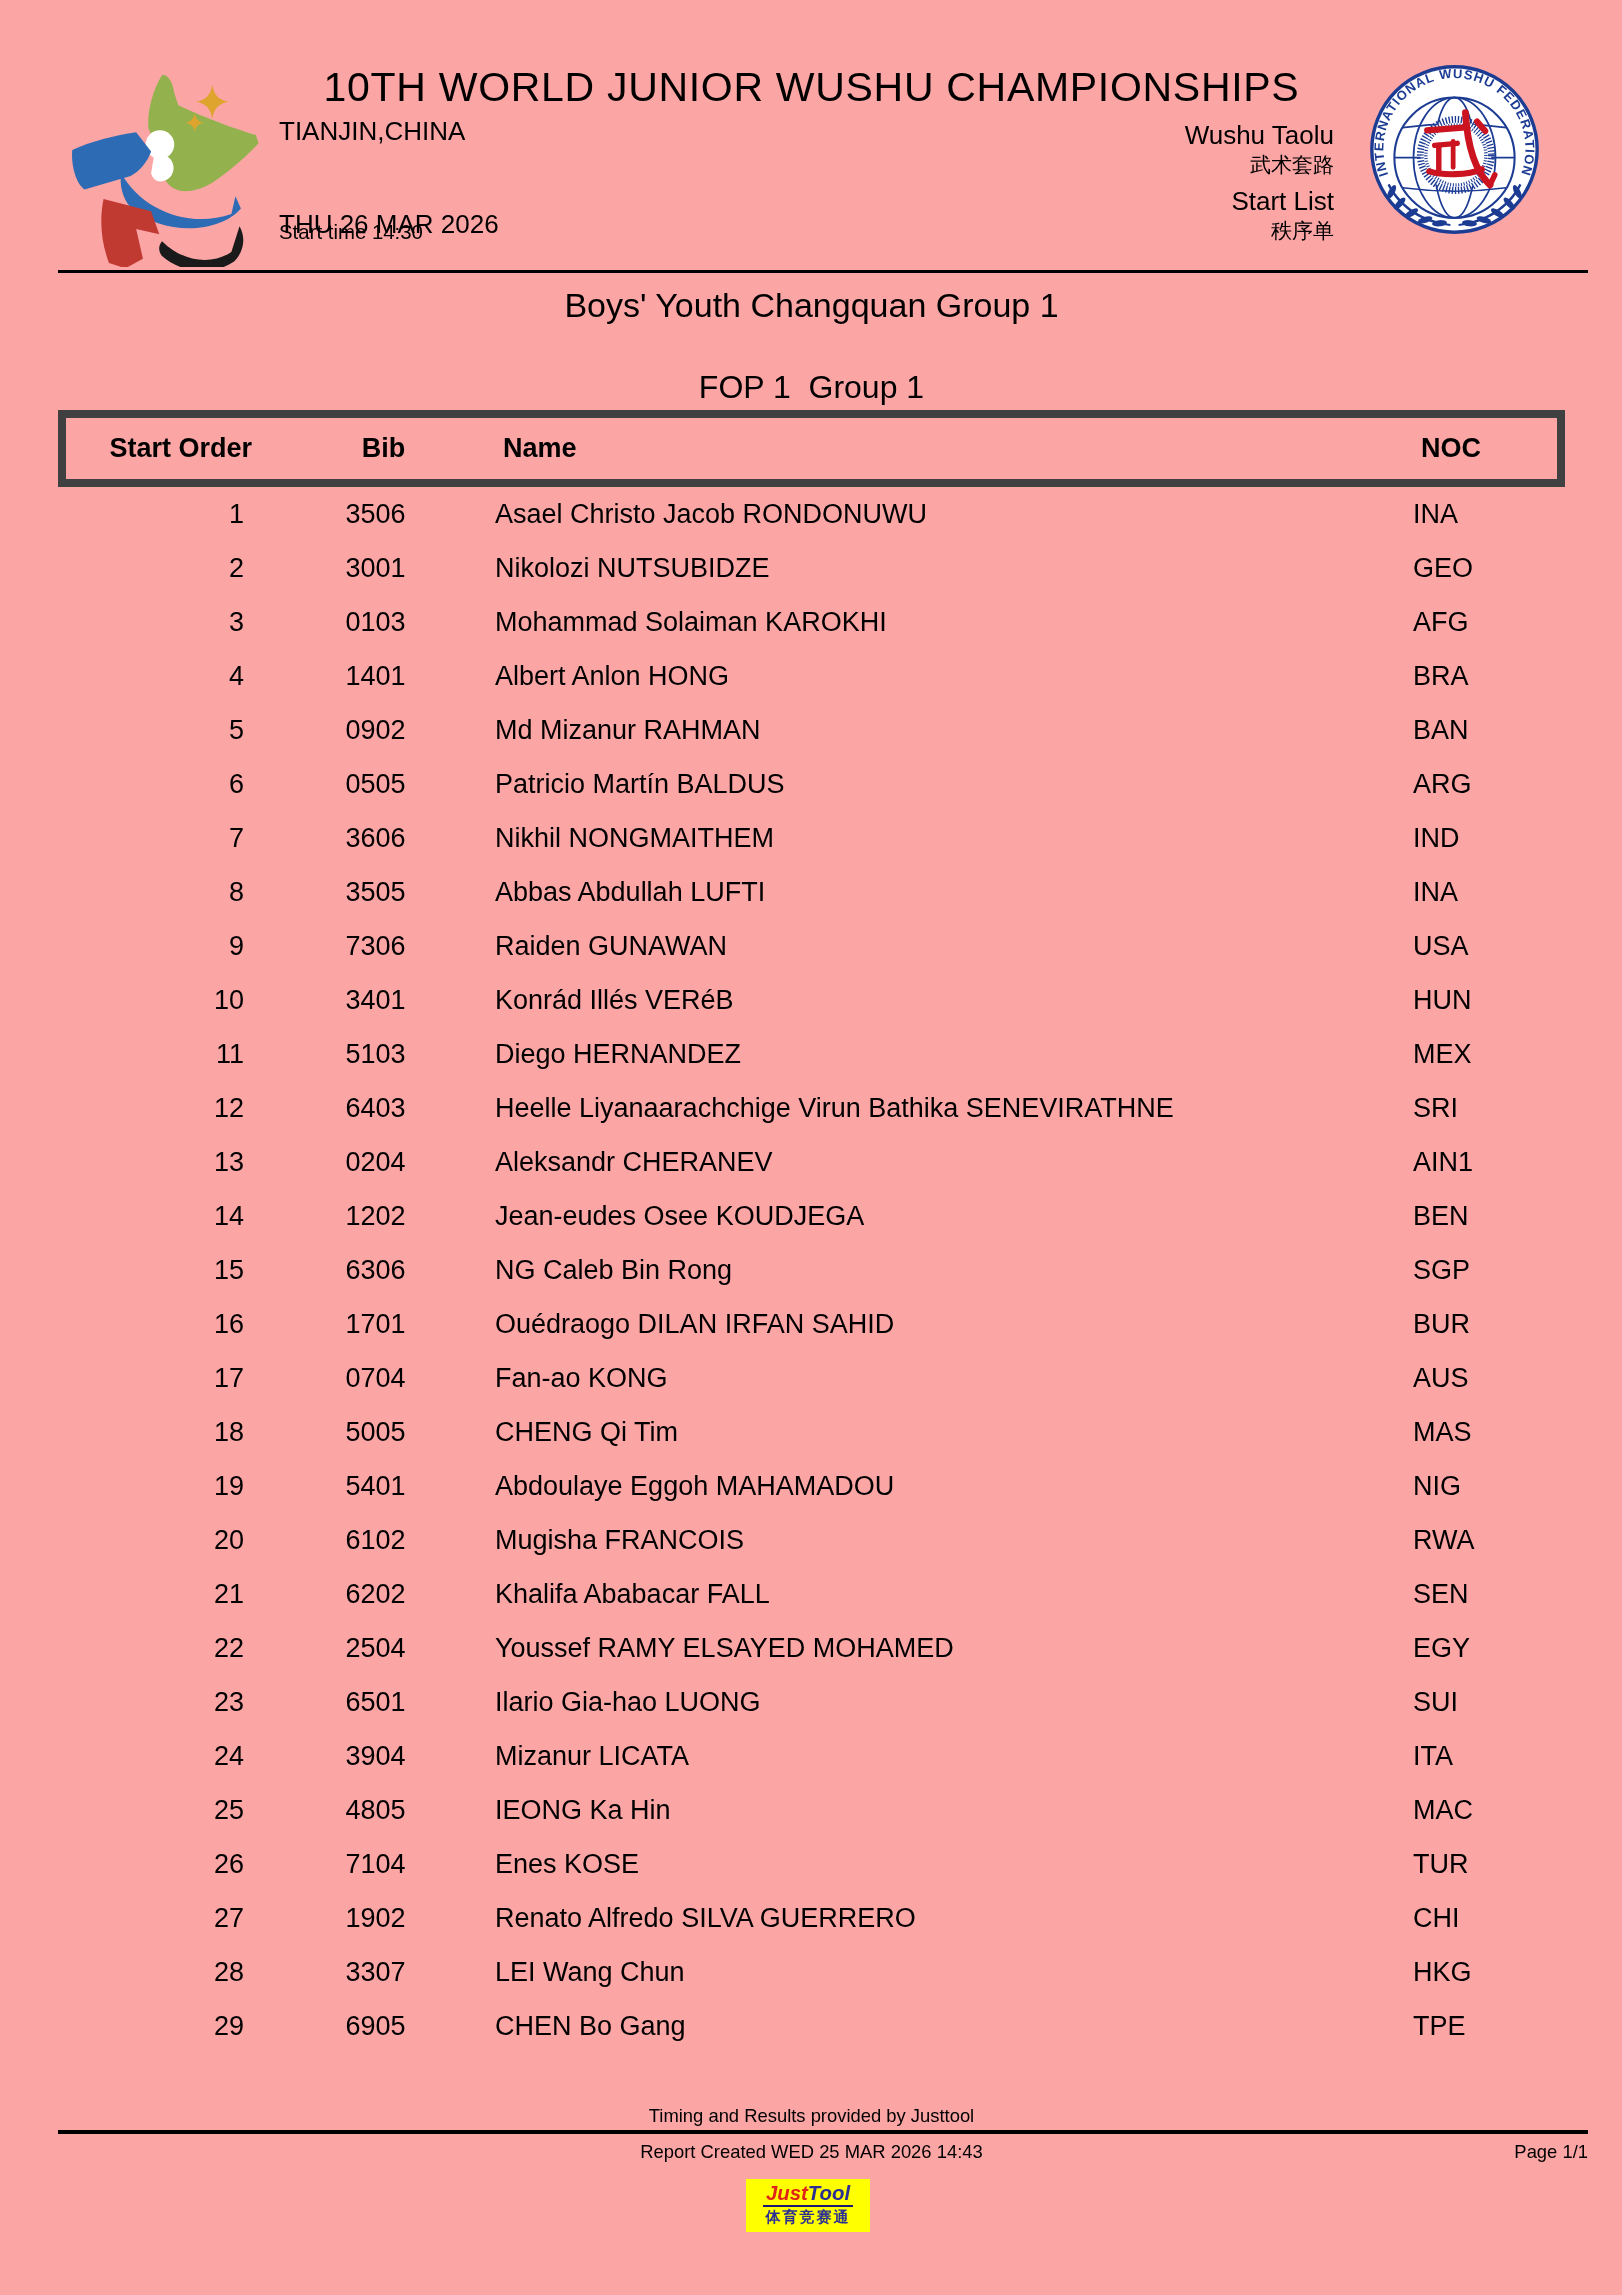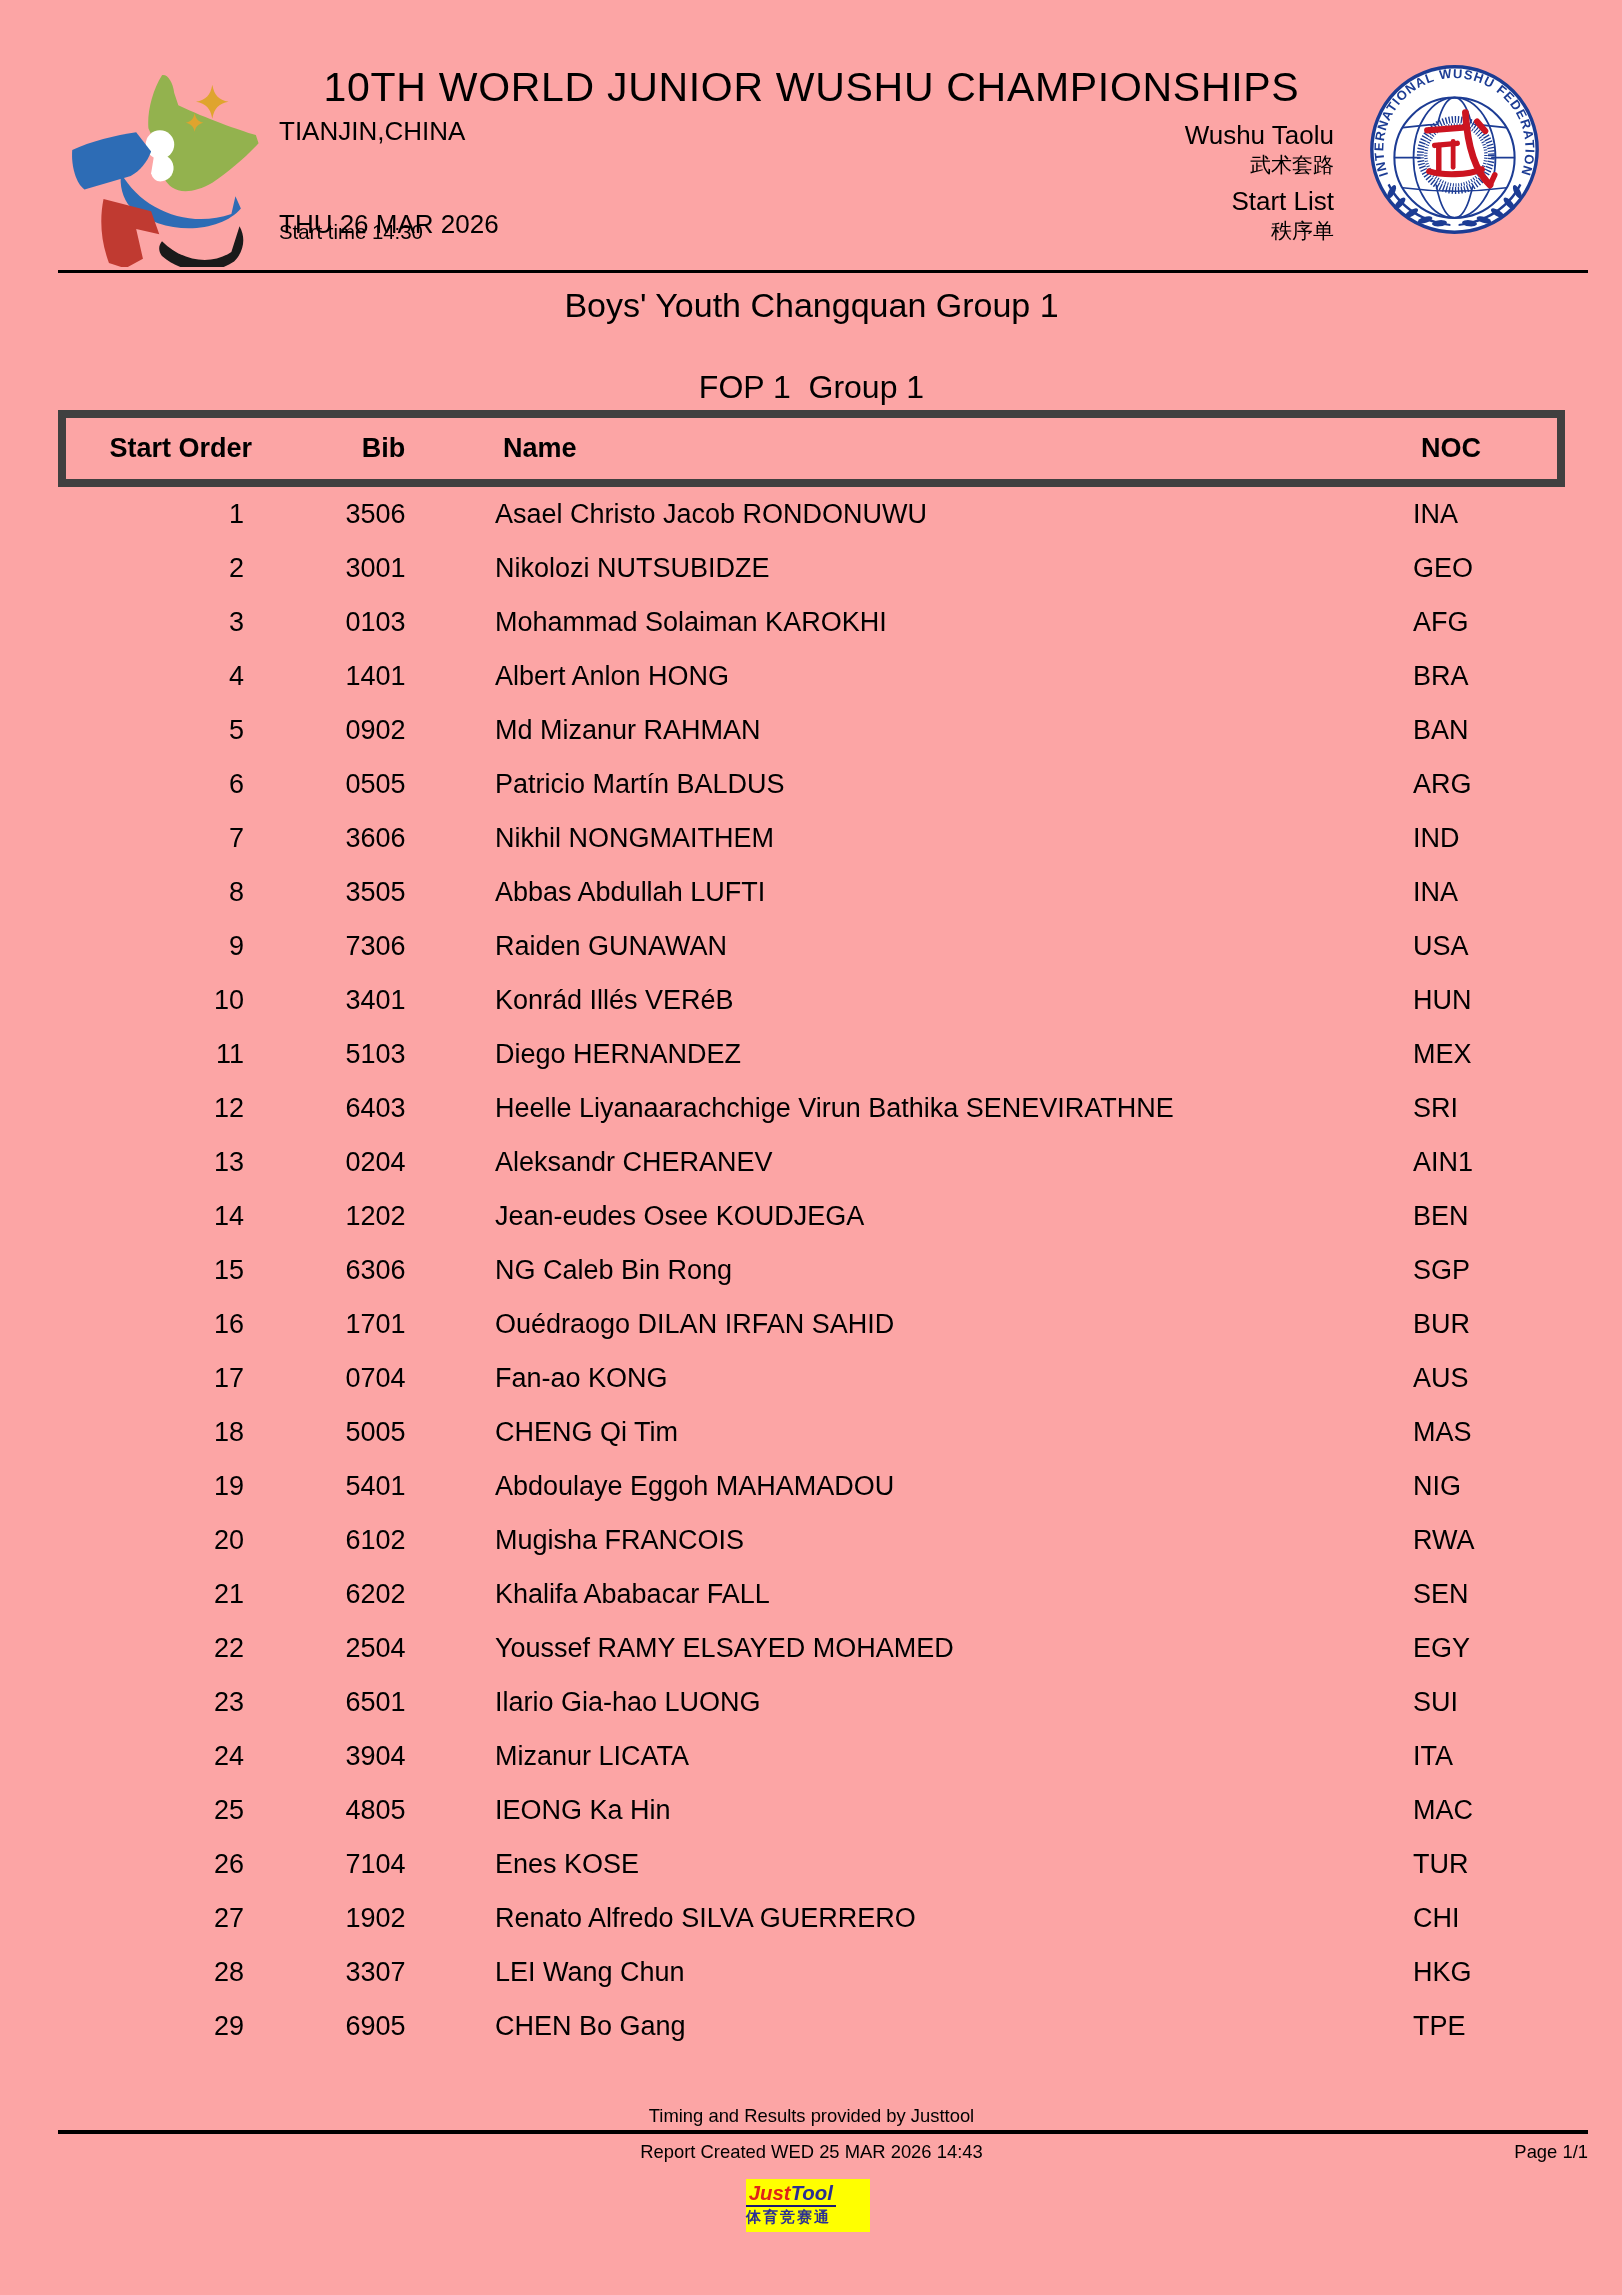--- a/index.html
+++ b/index.html
@@ -25,21 +25,21 @@
          box-sizing:border-box;font-weight:bold;font-size:27px;overflow:hidden;}
   .trow{display:flex;align-items:center;height:54px;font-size:27px;}
   .c1{width:228px;box-sizing:border-box;text-align:right;padding-right:42px;flex-shrink:0;}
   .c2{width:179px;box-sizing:border-box;text-align:center;flex-shrink:0;}
   .c3{width:942px;box-sizing:border-box;padding-left:30px;flex-shrink:0;white-space:nowrap;overflow:hidden;}
   .c4{width:158px;box-sizing:border-box;padding-left:6.1px;flex-shrink:0;}
   .foot-note{top:2105px;font-size:18.4px;}
   .foot-created{top:2141px;font-size:18.4px;}
   .foot-page{top:2141px;right:35px;font-size:18.4px;text-align:right;}
   .jt-logo{left:746px;top:2179px;width:124px;height:53px;background:#ffff00;
-           box-sizing:border-box;padding-top:3.4px;}
+           text-align:center;box-sizing:border-box;padding-top:3.4px;}
   .jt-en{font-size:20.4px;font-weight:bold;font-style:italic;line-height:22px;
          display:inline-block;border-bottom:2px solid #1a1a72;padding:0 2.7px 0.7px 2.7px;}
   .jt-just{color:#e02418;}
   .jt-tool{color:#2b2f93;}
   .jt-zh{font-size:15px;font-weight:bold;color:#2b2f93;letter-spacing:2px;line-height:20.4px;
          font-family:"DejaVu Sans","Liberation Sans",sans-serif;}
 </style>
 </head>
 <body>
 

